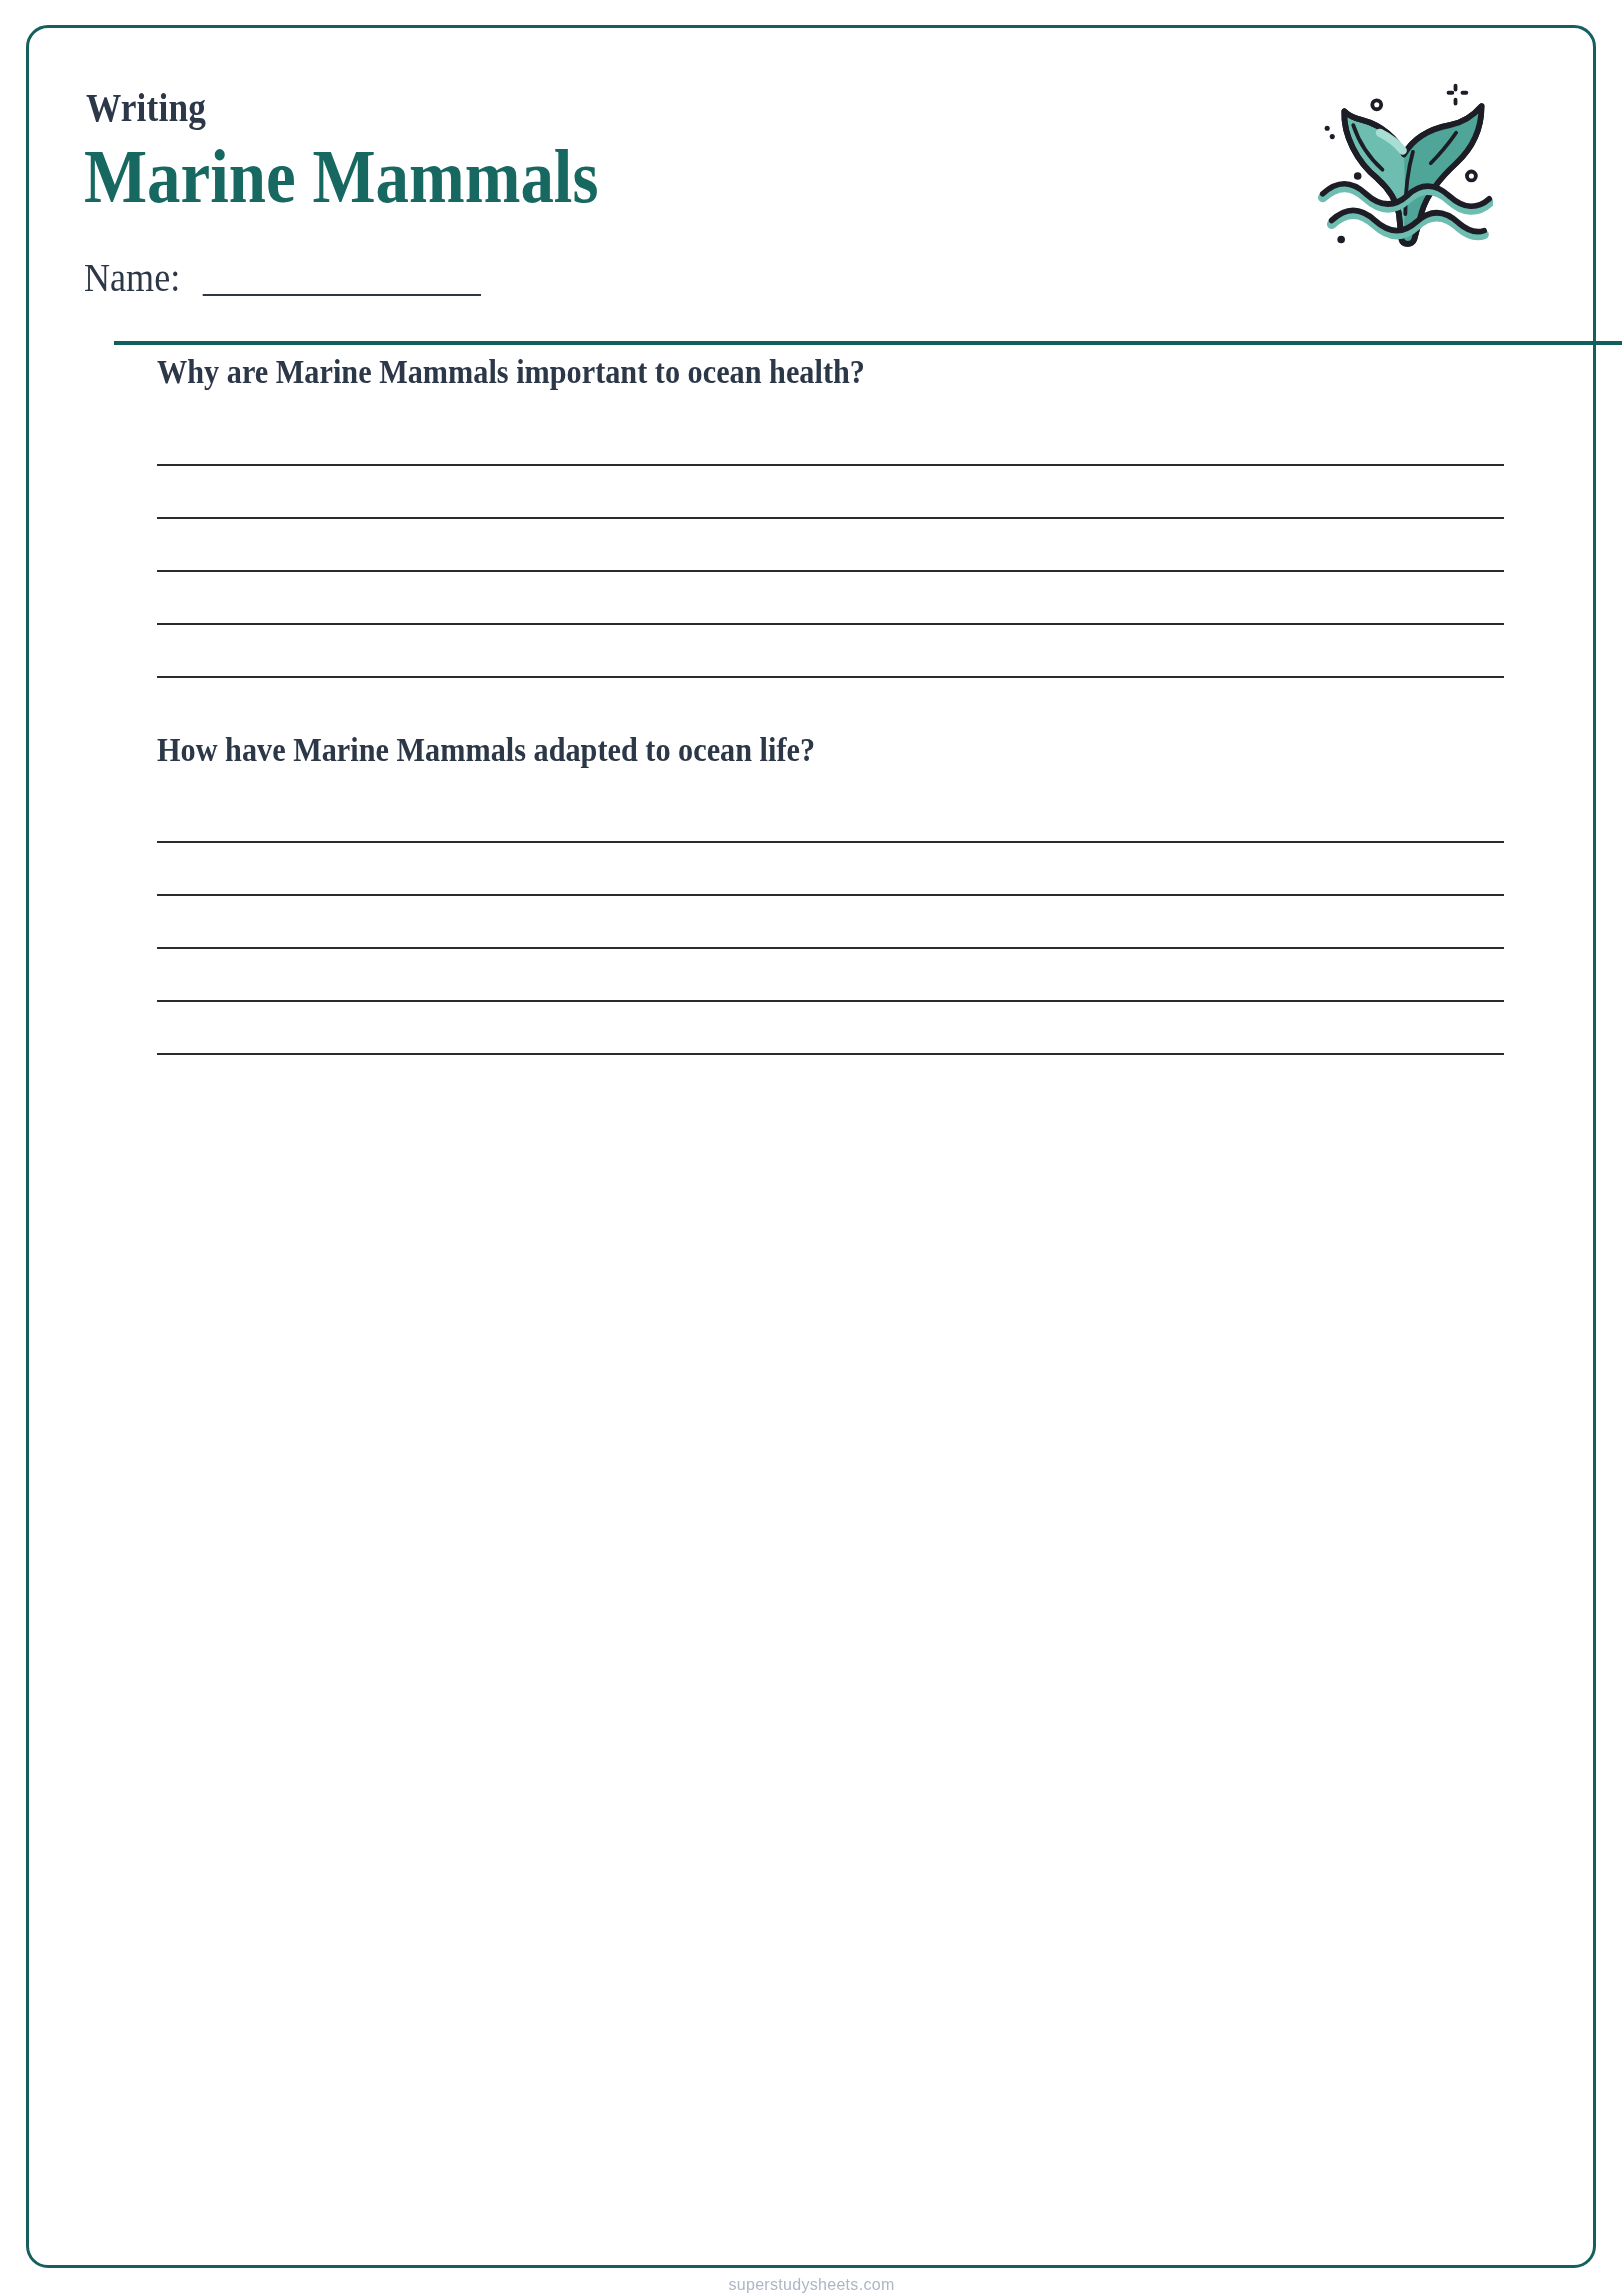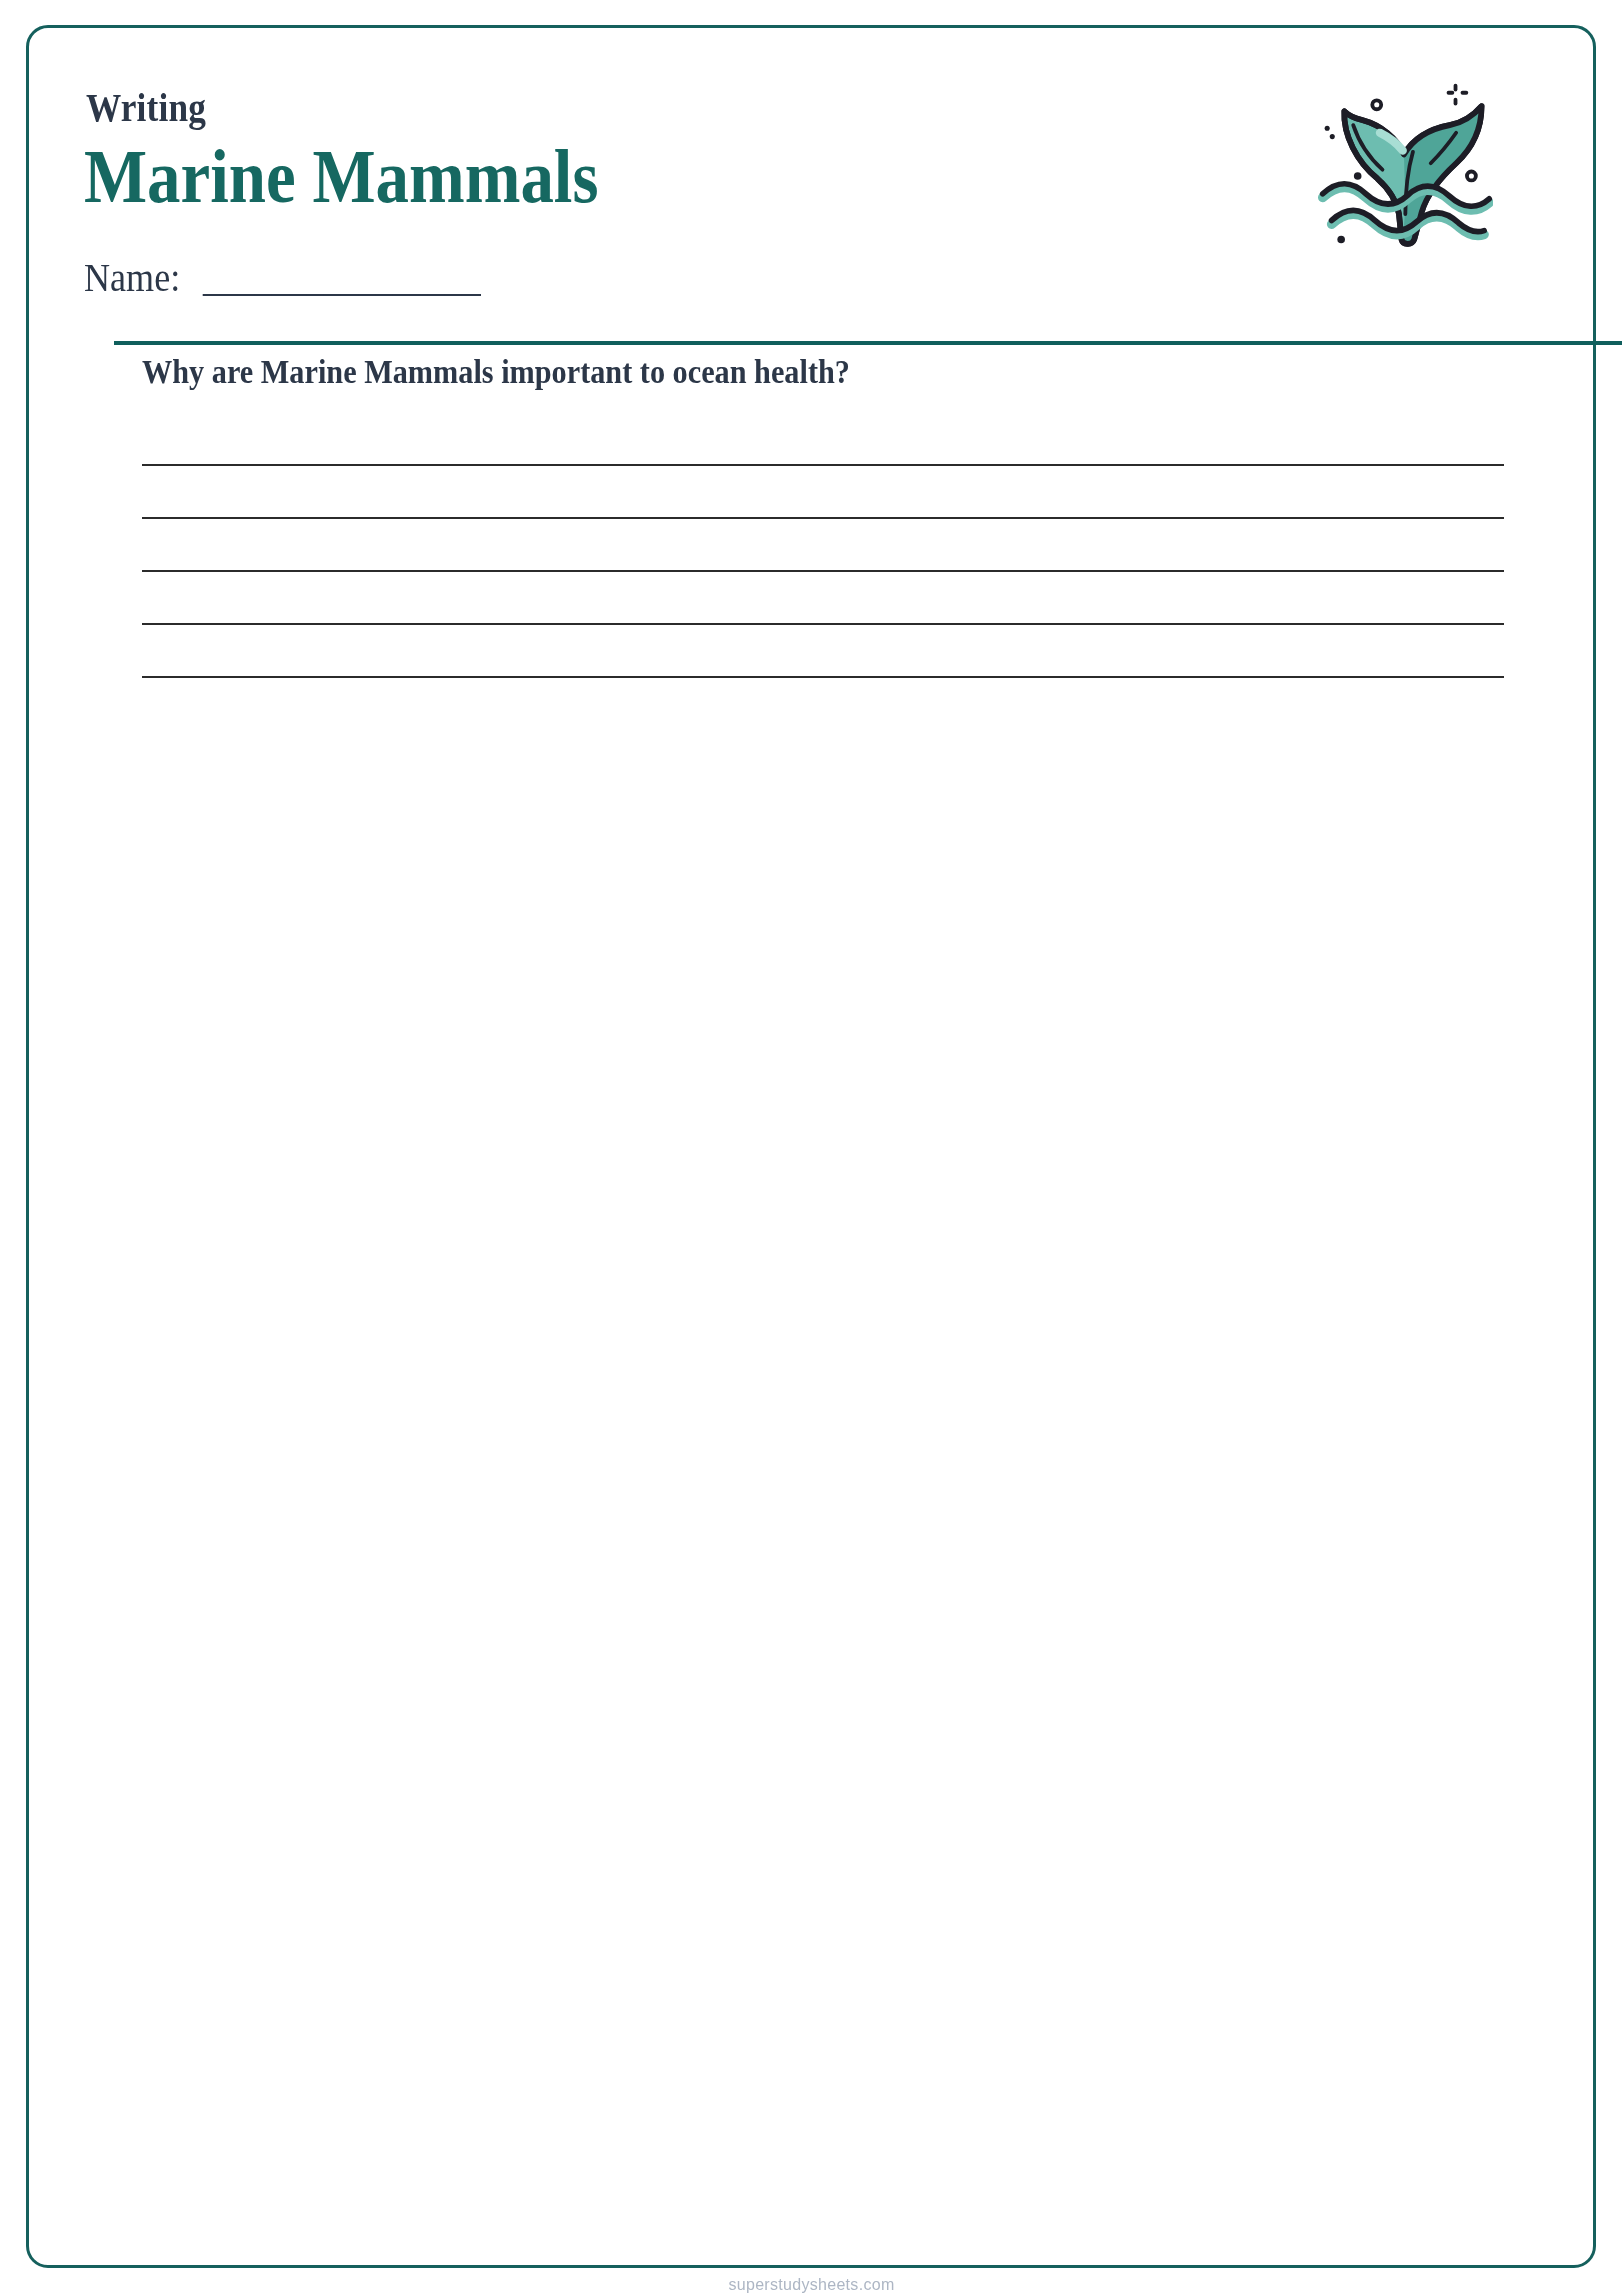--- a/index.html
+++ b/index.html
@@ -117,21 +117,21 @@
     left: 56px;
     top: 301px;
     width: 1512px;
     height: 4.6px;
     background: #0f5f5c;
   }
 
   
   .questions {
     position: absolute;
-    left: 26px;
+    left: 41px;
     top: 327px;
     right: 29.4px;
   }
 
   .qblock { position: relative; }
 
   .qtext {
     font-family: "Liberation Serif", serif;
     font-weight: bold;
     font-size: 34px;
@@ -272,20 +272,30 @@
           <div class="answer-line"></div>
           <div class="answer-line"></div>
           <div class="answer-line"></div>
           <div class="answer-line"></div>
           <div class="answer-line"></div>
         </div>
       </div>
 
       <div class="q-gap"></div>
 
+      <div class="qblock">
+        <div class="qtext">How have Marine Mammals adapted to ocean life?</div>
+        <div class="lines">
+          <div class="answer-line"></div>
+          <div class="answer-line"></div>
+          <div class="answer-line"></div>
+          <div class="answer-line"></div>
+          <div class="answer-line"></div>
+        </div>
+      </div>
 
       <div class="q-gap"></div>
 
 
       <div class="q-gap"></div>
 
 
       <div class="q-gap"></div>
 
 

